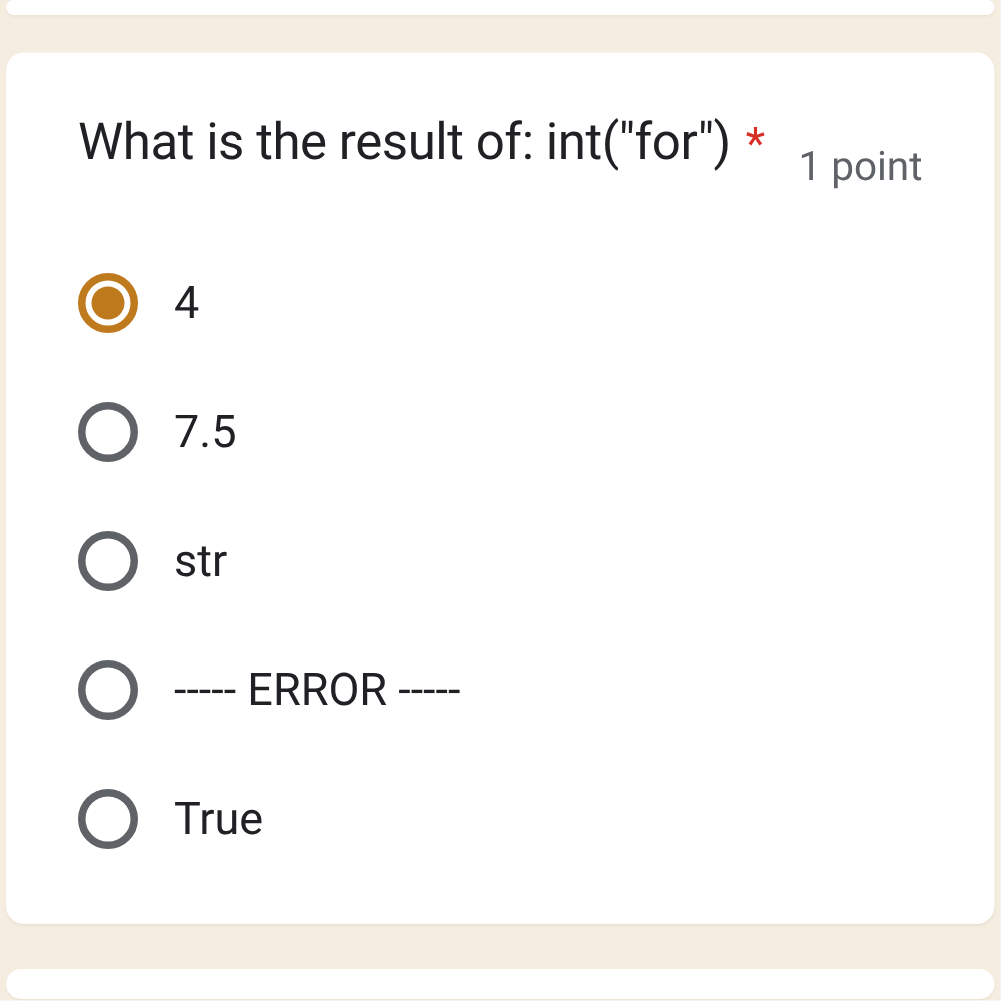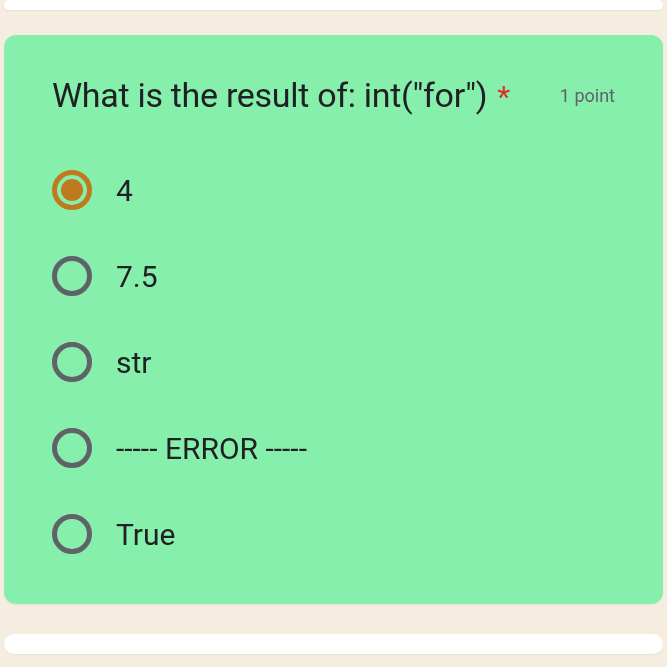--- a/index.html
+++ b/index.html
@@ -23,21 +23,21 @@
     }
     .card-next {
       background: white;
       border-radius: 12px;
       height: 20px;
       margin: 0 4px;
       margin-top: 30px;
       box-shadow: 0 1px 2px rgba(0,0,0,0.05);
     }
     .question-card {
-      background: #86efac;
+      background: #ffffff;
       border-radius: 12px;
       margin: 25px 4px 0 4px;
       padding: 40px 48px 50px 48px;
       box-shadow: 0 1px 2px rgba(0,0,0,0.05);
     }
     .question-header {
       display: flex;
       justify-content: space-between;
       align-items: flex-start;
       margin-bottom: 55px;
@@ -48,24 +48,24 @@
       font-weight: 400;
       letter-spacing: -0.3px;
     }
     .required {
       color: #d93025;
       font-size: 30px;
       margin-left: 6px;
     }
     .points {
       color: #5f6368;
-      font-size: 18px;
+      font-size: 27px;
       white-space: nowrap;
       margin-left: 20px;
-      margin-top: 10px;
+      margin-top: 20px;
     }
     .options {
       display: flex;
       flex-direction: column;
       gap: 46px;
     }
     .option {
       display: flex;
       align-items: center;
       cursor: pointer;

